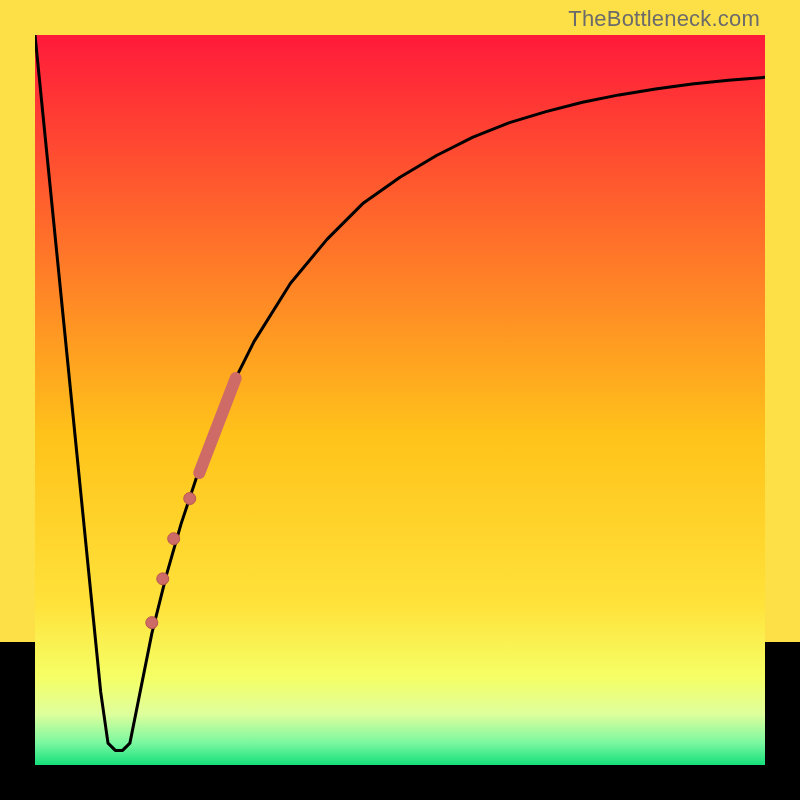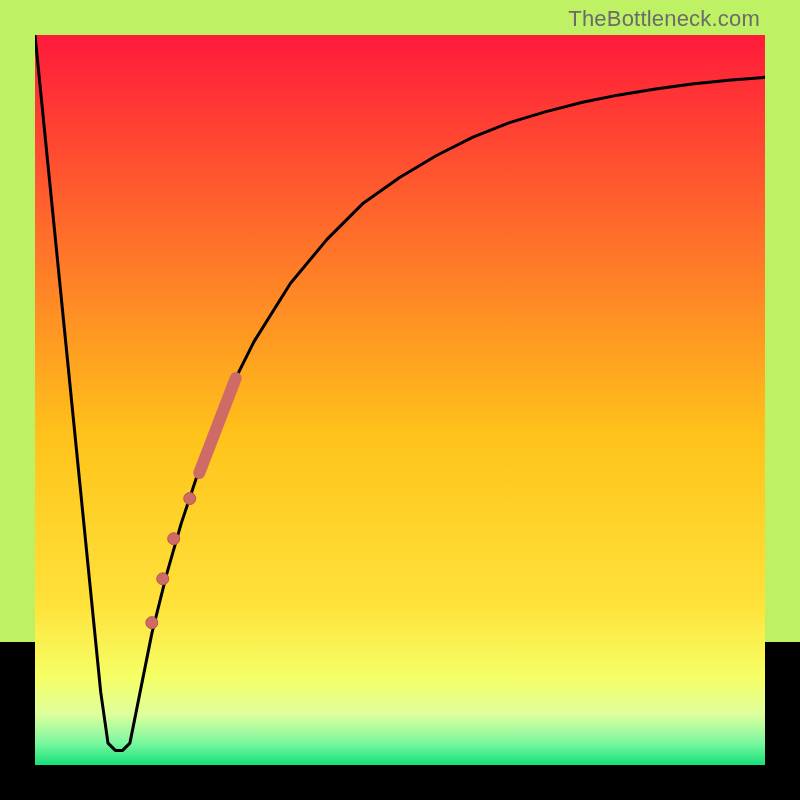--- a/index.html
+++ b/index.html
@@ -8,21 +8,21 @@
     width: 800px;
     height: 800px;
     overflow: hidden;
     background: #000;
     font-family: Arial, Helvetica, sans-serif;
   }
   .frame {
     position: relative;
     width: 800px;
     height: 642px;
-    background: #bef264;
+    background: #fde047;
   }
   .plot {
     position: absolute;
     left: 35px;
     top: 35px;
     width: 730px;
     height: 730px;
     overflow: hidden;
   }
   .watermark {

